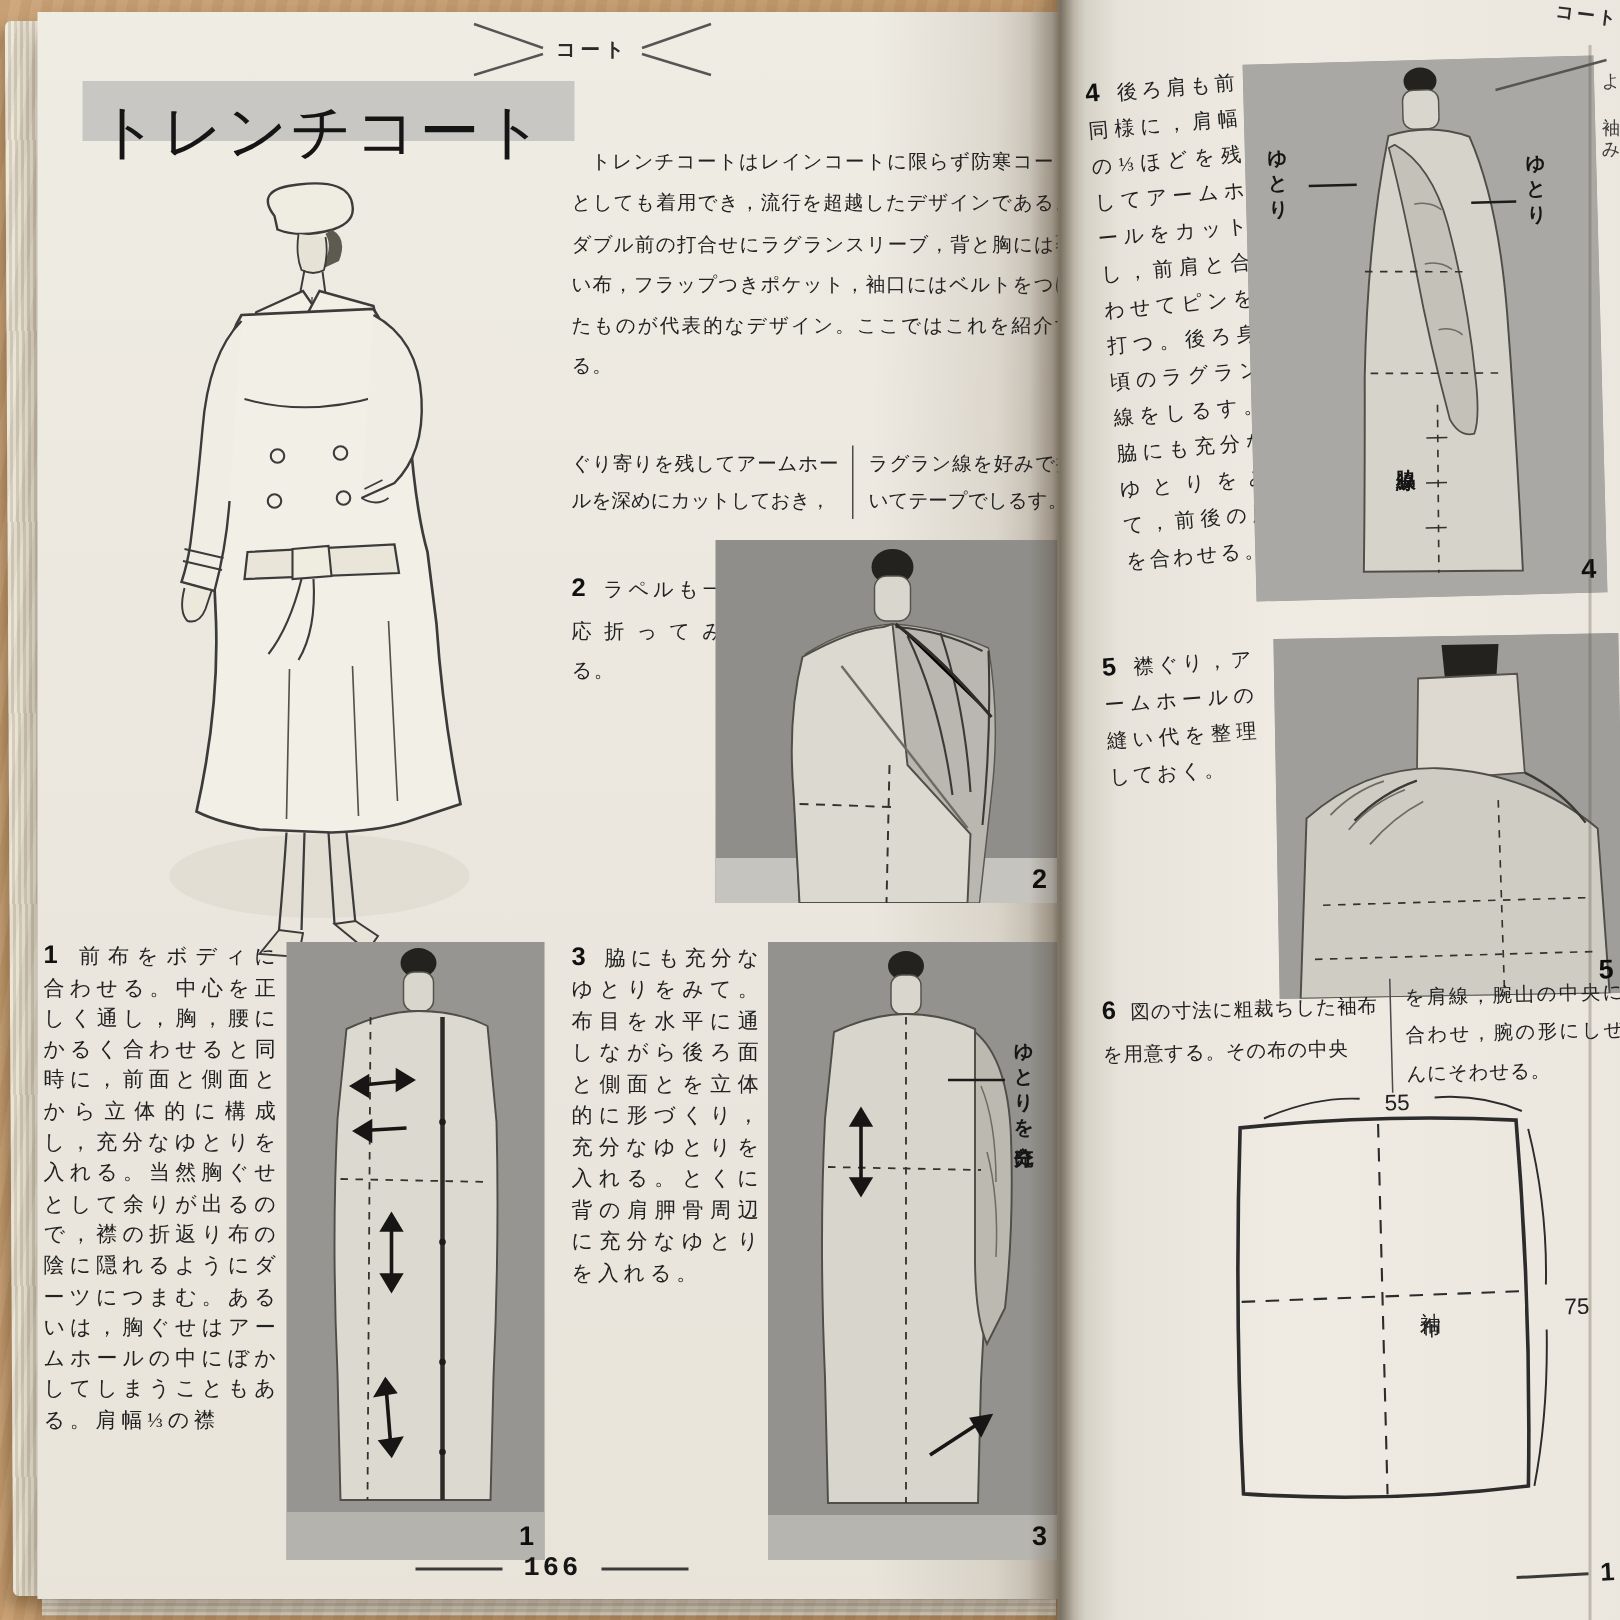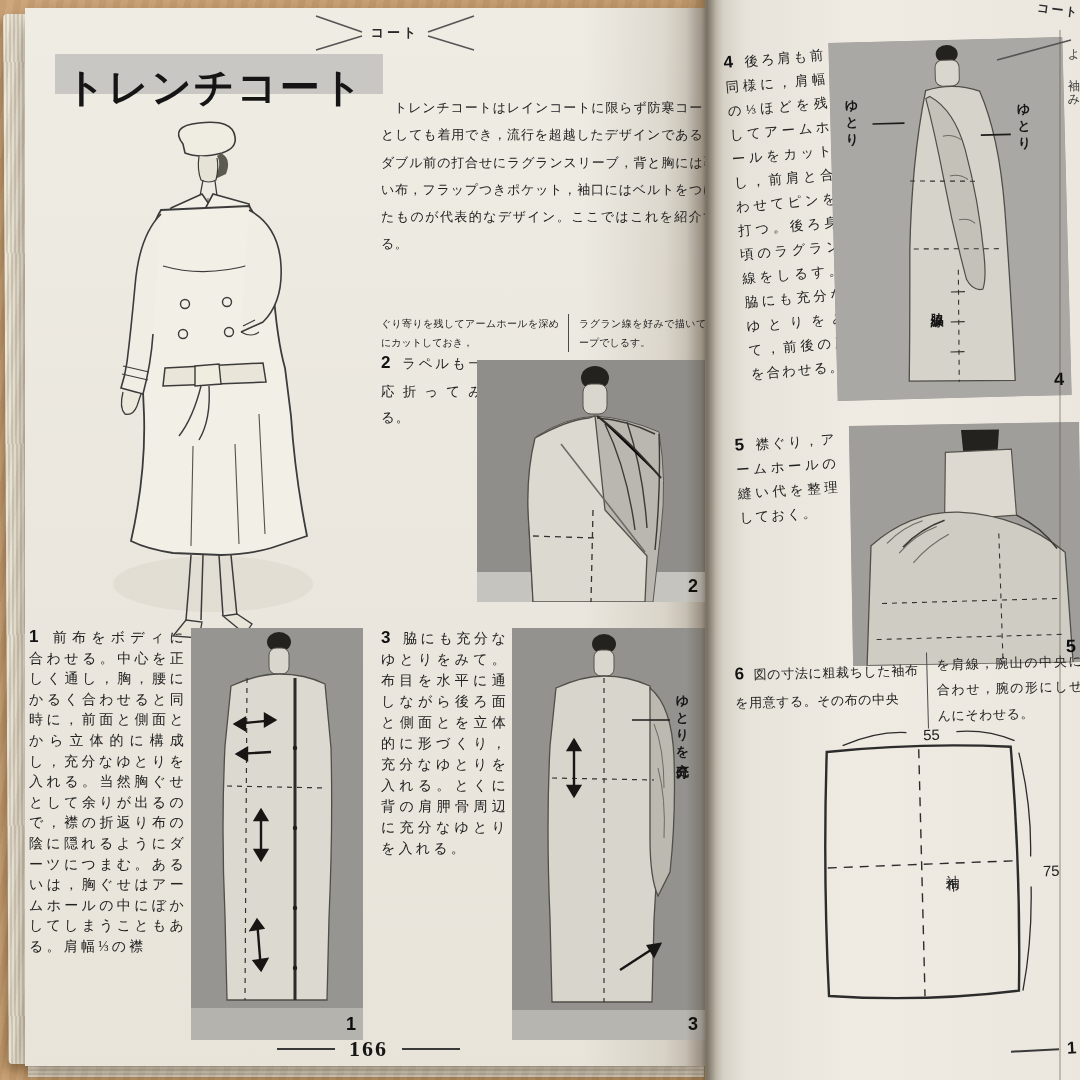--- a/index.html
+++ b/index.html
@@ -28,40 +28,40 @@
   .jp{color:#222;text-align:justify;}
   .sans{font-family:"Liberation Sans",sans-serif;}
   .step-num{font-family:"Liberation Sans",sans-serif;font-weight:bold;font-size:17px;margin-right:9px;color:#111;}
   .vtext{writing-mode:vertical-rl;text-orientation:upright;}
   
   .header-tab{position:absolute;left:285px;top:0;width:170px;height:46px;}
   .header-tab .tab-label{position:absolute;left:50%;top:16px;transform:translateX(-50%);
     font-size:13px;letter-spacing:3px;color:#2a2a2a;font-weight:bold;}
   .title-band{position:absolute;left:30px;top:46px;width:328px;height:40px;background:#c8c7c3;}
   .page-title{position:absolute;left:40px;top:52px;font-family:"Liberation Sans",sans-serif;
-    font-weight:bold;font-size:40px;letter-spacing:2px;color:#151515;text-align:right;}
+    font-weight:normal;font-size:40px;letter-spacing:2px;color:#151515;text-align:right;}
   .illustration{position:absolute;left:28px;top:106px;width:296px;height:538px;}
   .intro{position:absolute;left:356px;top:86px;width:336px;font-size:13px;line-height:2.1;
     letter-spacing:.5px;text-indent:1em;}
-  .captions{position:absolute;left:356px;top:306px;width:336px;display:flex;font-size:10px;line-height:1.9;}
+  .captions{position:absolute;left:356px;top:289px;width:336px;display:flex;font-size:13px;line-height:1.9;}
   .cap-left{width:178px;padding-right:9px;}
   .cap-right{flex:1;border-left:1px solid #4a4a4a;padding-left:10px;}
-  .step2{position:absolute;left:356px;top:338px;width:102px;font-size:13.5px;line-height:1.95;letter-spacing:1px;}
+  .step2{position:absolute;left:356px;top:367px;width:102px;font-size:13.5px;line-height:1.95;letter-spacing:1px;}
   .step1{position:absolute;left:4px;top:619px;width:158px;font-size:14px;line-height:20.6px;letter-spacing:3.2px;}
   .step3{position:absolute;left:356px;top:619px;width:128px;font-size:14px;line-height:21px;letter-spacing:3.2px;}
   .photo{position:absolute;overflow:hidden;background:#9c9b97;}
   .photo svg{display:block;}
   .photo1{left:166px;top:620px;width:172px;height:412px;}
   .photo2{left:452px;top:352px;width:228px;height:242px;}
   .photo3{left:487px;top:620px;width:193px;height:412px;}
   .pnum{position:absolute;right:7px;bottom:5px;font-family:"Liberation Sans",sans-serif;
     font-weight:bold;font-size:18px;color:#0d0d0d;}
   .pageno{position:absolute;left:252px;top:1028px;display:flex;align-items:center;gap:14px;}
   .pageno .rule{width:58px;height:2px;background:#3a3a3a;}
-  .pageno .no{font-family:Liberation Serif, serif;font-weight:bold;font-size:22px;
+  .pageno .no{font-family:Liberation Mono, monospace;font-weight:bold;font-size:18px;
     letter-spacing:2px;color:#161616;}
   
   .step4{position:absolute;left:32px;top:46px;width:102px;font-size:13.5px;line-height:24px;
     letter-spacing:2px;transform:rotate(-5deg);}
   .step5{position:absolute;left:32px;top:430px;width:102px;font-size:13.5px;line-height:24px;
     letter-spacing:2px;transform:rotate(-4deg);}
   .step6{position:absolute;left:30px;top:653px;width:348px;display:flex;font-size:13px;line-height:1.95;
     letter-spacing:.5px;transform:rotate(-1.5deg);}
   .step6-left{width:184px;padding-right:8px;}
   .step6-right{flex:1;border-left:1px solid #4a4a4a;padding-left:9px;}

